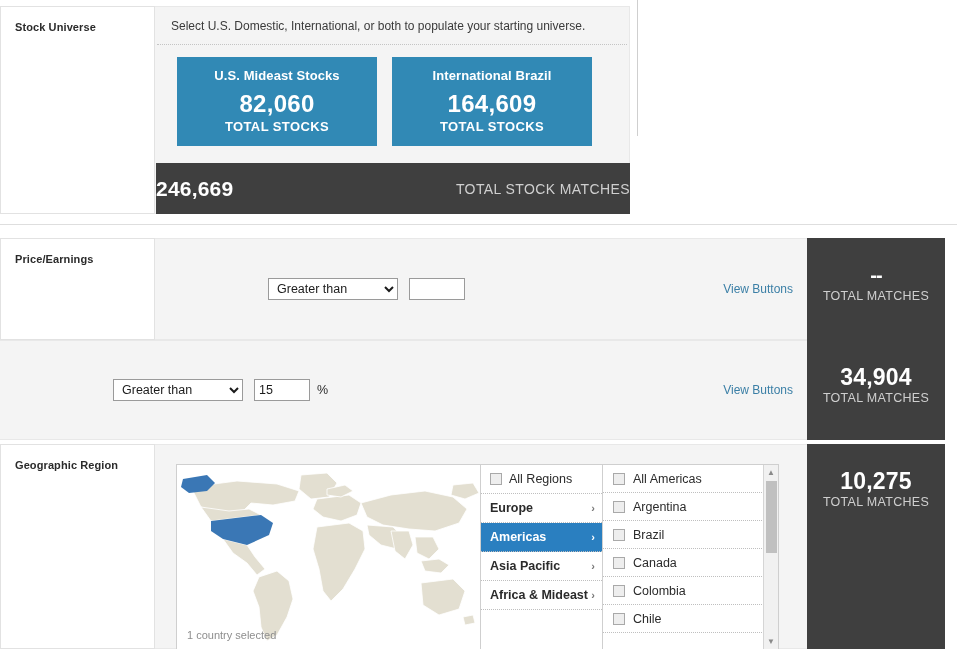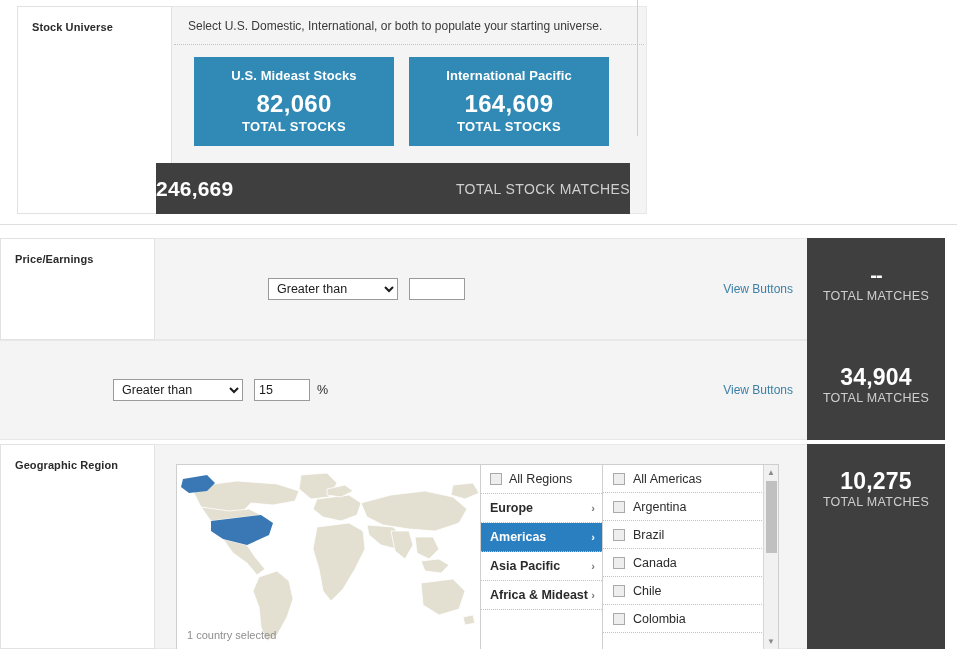--- a/index.html
+++ b/index.html
@@ -63,21 +63,21 @@
     letter-spacing: -1px;
   }
   .matches-cap {
     font-size: 12.5px;
     color: #cfcfcf;
     letter-spacing: .3px;
     margin-top: 1px;
   }
 
   
-  #sec-universe { left: 17px; top: 6px; width: 630px; height: 208px; }
+  #sec-universe { left: 0; top: 6px; width: 630px; height: 208px; }
   #sec-universe .crit-label { height: 208px; }
   #sec-universe .crit-body {
     background: #f4f4f4;
     border: 1px solid #e8e8e8;
     border-left: none;
     width: 475px;
     flex: 0 0 475px;
     height: 208px;
     padding: 0;
   }
@@ -306,21 +306,21 @@
       <div class="universe-help">Select U.S. Domestic, International, or both to populate your starting universe.</div>
       <div class="universe-cards">
 
         <div class="u-card">
           <div class="u-card-title">U.S. Mideast Stocks</div>
           <div class="u-card-num">82,060</div>
           <div class="u-card-cap">TOTAL STOCKS</div>
         </div>
 
         <div class="u-card">
-          <div class="u-card-title">International Pacific</div>
+          <div class="u-card-title">International Brazil</div>
           <div class="u-card-num">164,609</div>
           <div class="u-card-cap">TOTAL STOCKS</div>
         </div>
 
       </div>
     </div>
   </div>
 
   <div class="universe-total">
     <b>246,669</b>
@@ -452,25 +452,25 @@
           <div class="country-item">
             <span class="c-check"></span>
             <span>Brazil</span>
           </div>
           <div class="country-item">
             <span class="c-check"></span>
             <span>Canada</span>
           </div>
           <div class="country-item">
             <span class="c-check"></span>
+            <span>Colombia</span>
+          </div>
+          <div class="country-item">
+            <span class="c-check"></span>
             <span>Chile</span>
-          </div>
-          <div class="country-item">
-            <span class="c-check"></span>
-            <span>Colombia</span>
           </div>
 
           <div class="scrollbar">
             <div class="sb-arrow">▲</div>
             <div class="sb-thumb"></div>
             <div class="sb-arrow bottom">▼</div>
           </div>
         </div>
 
       </div>

